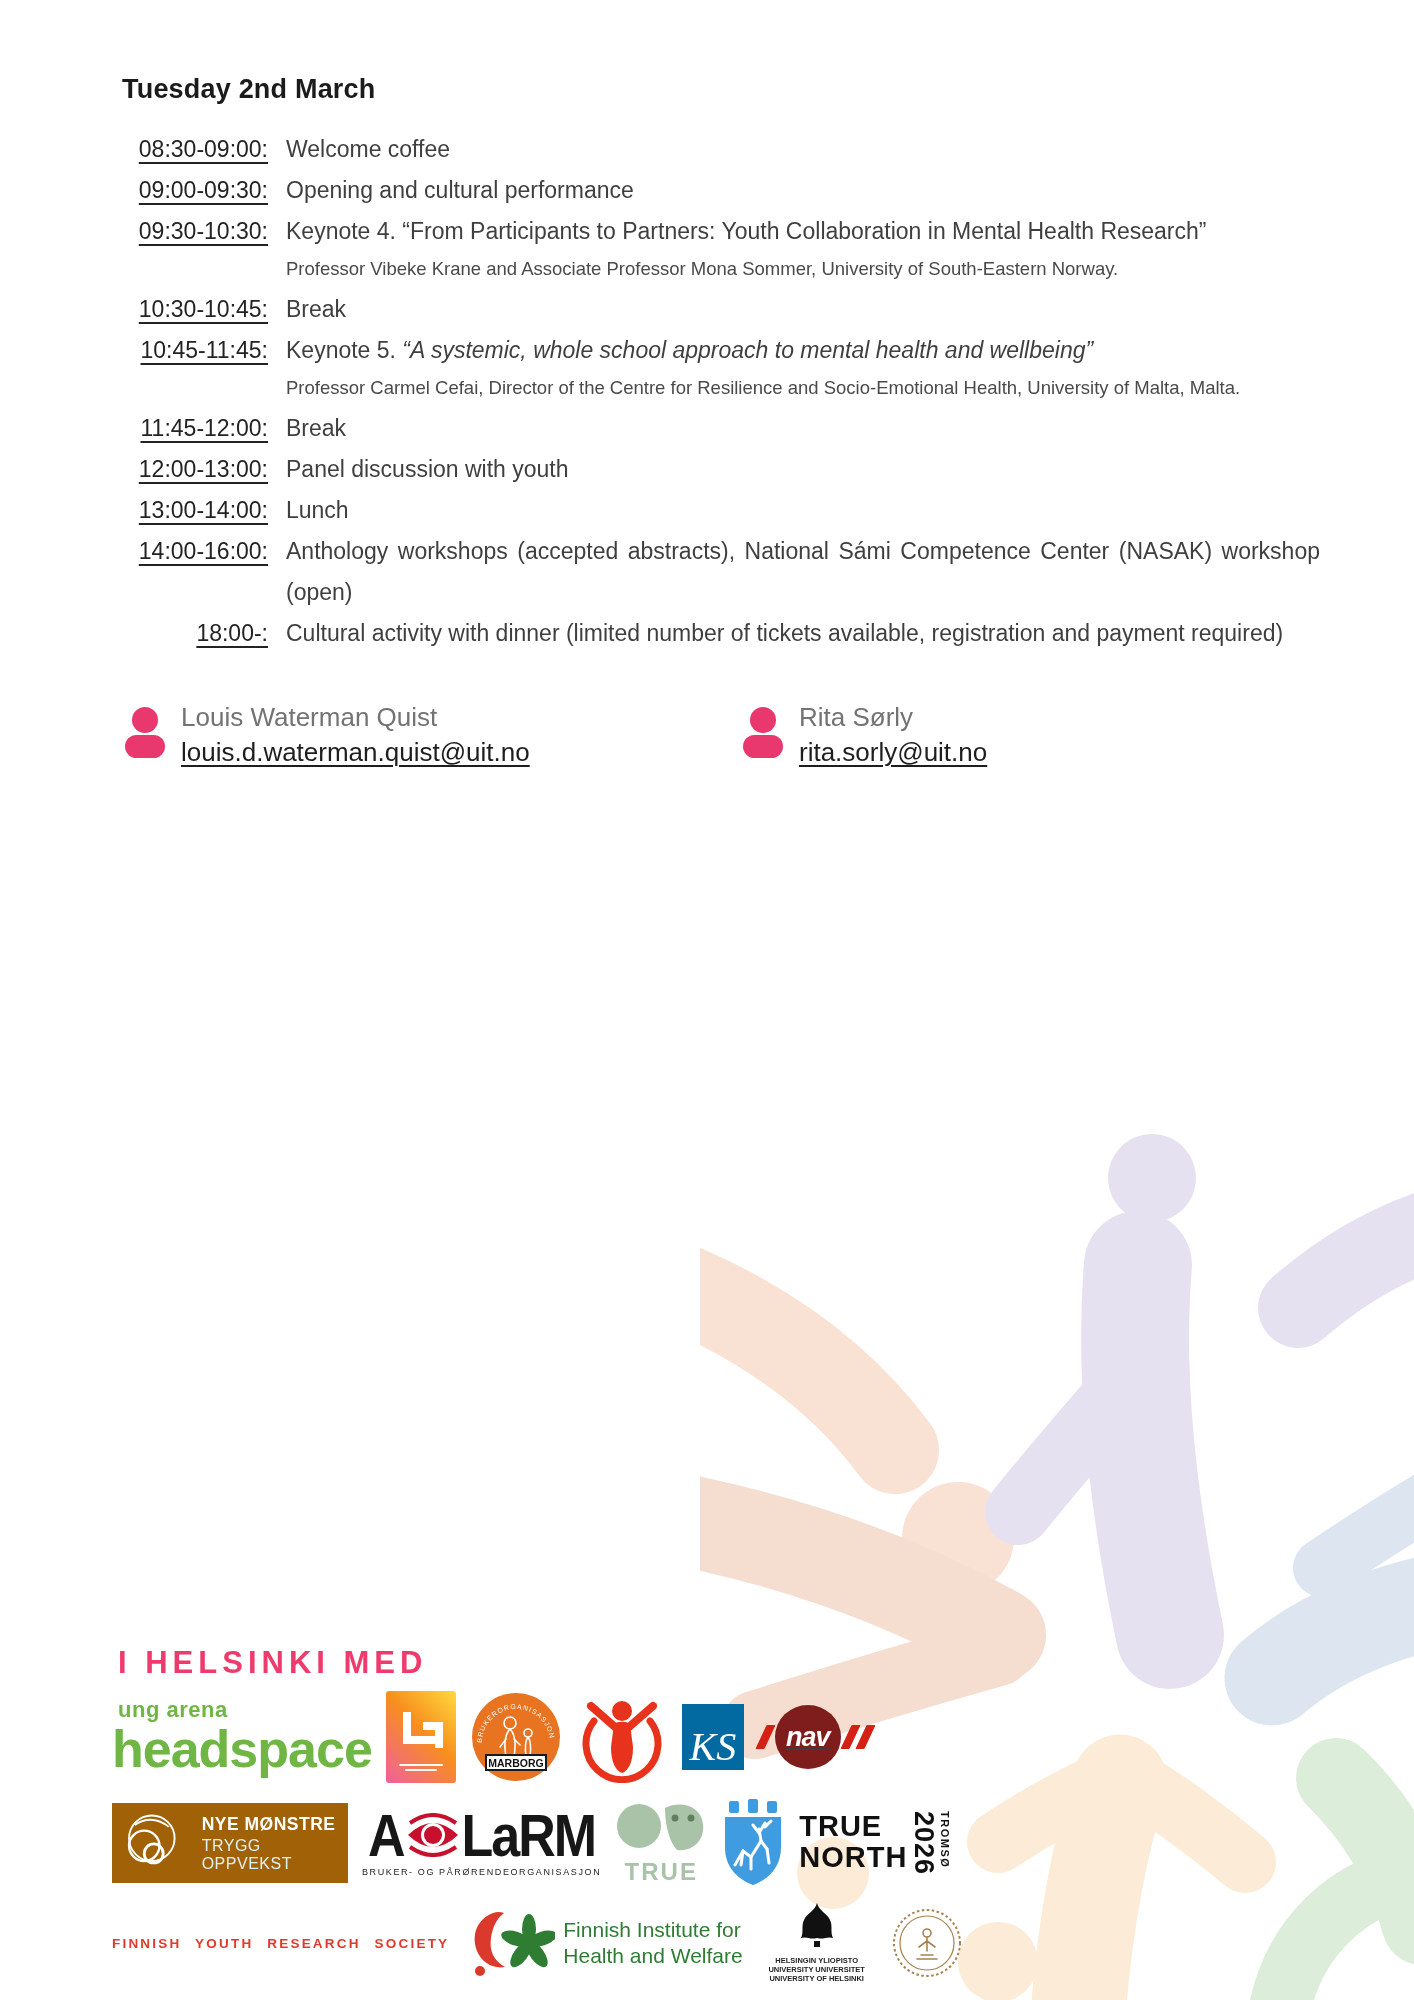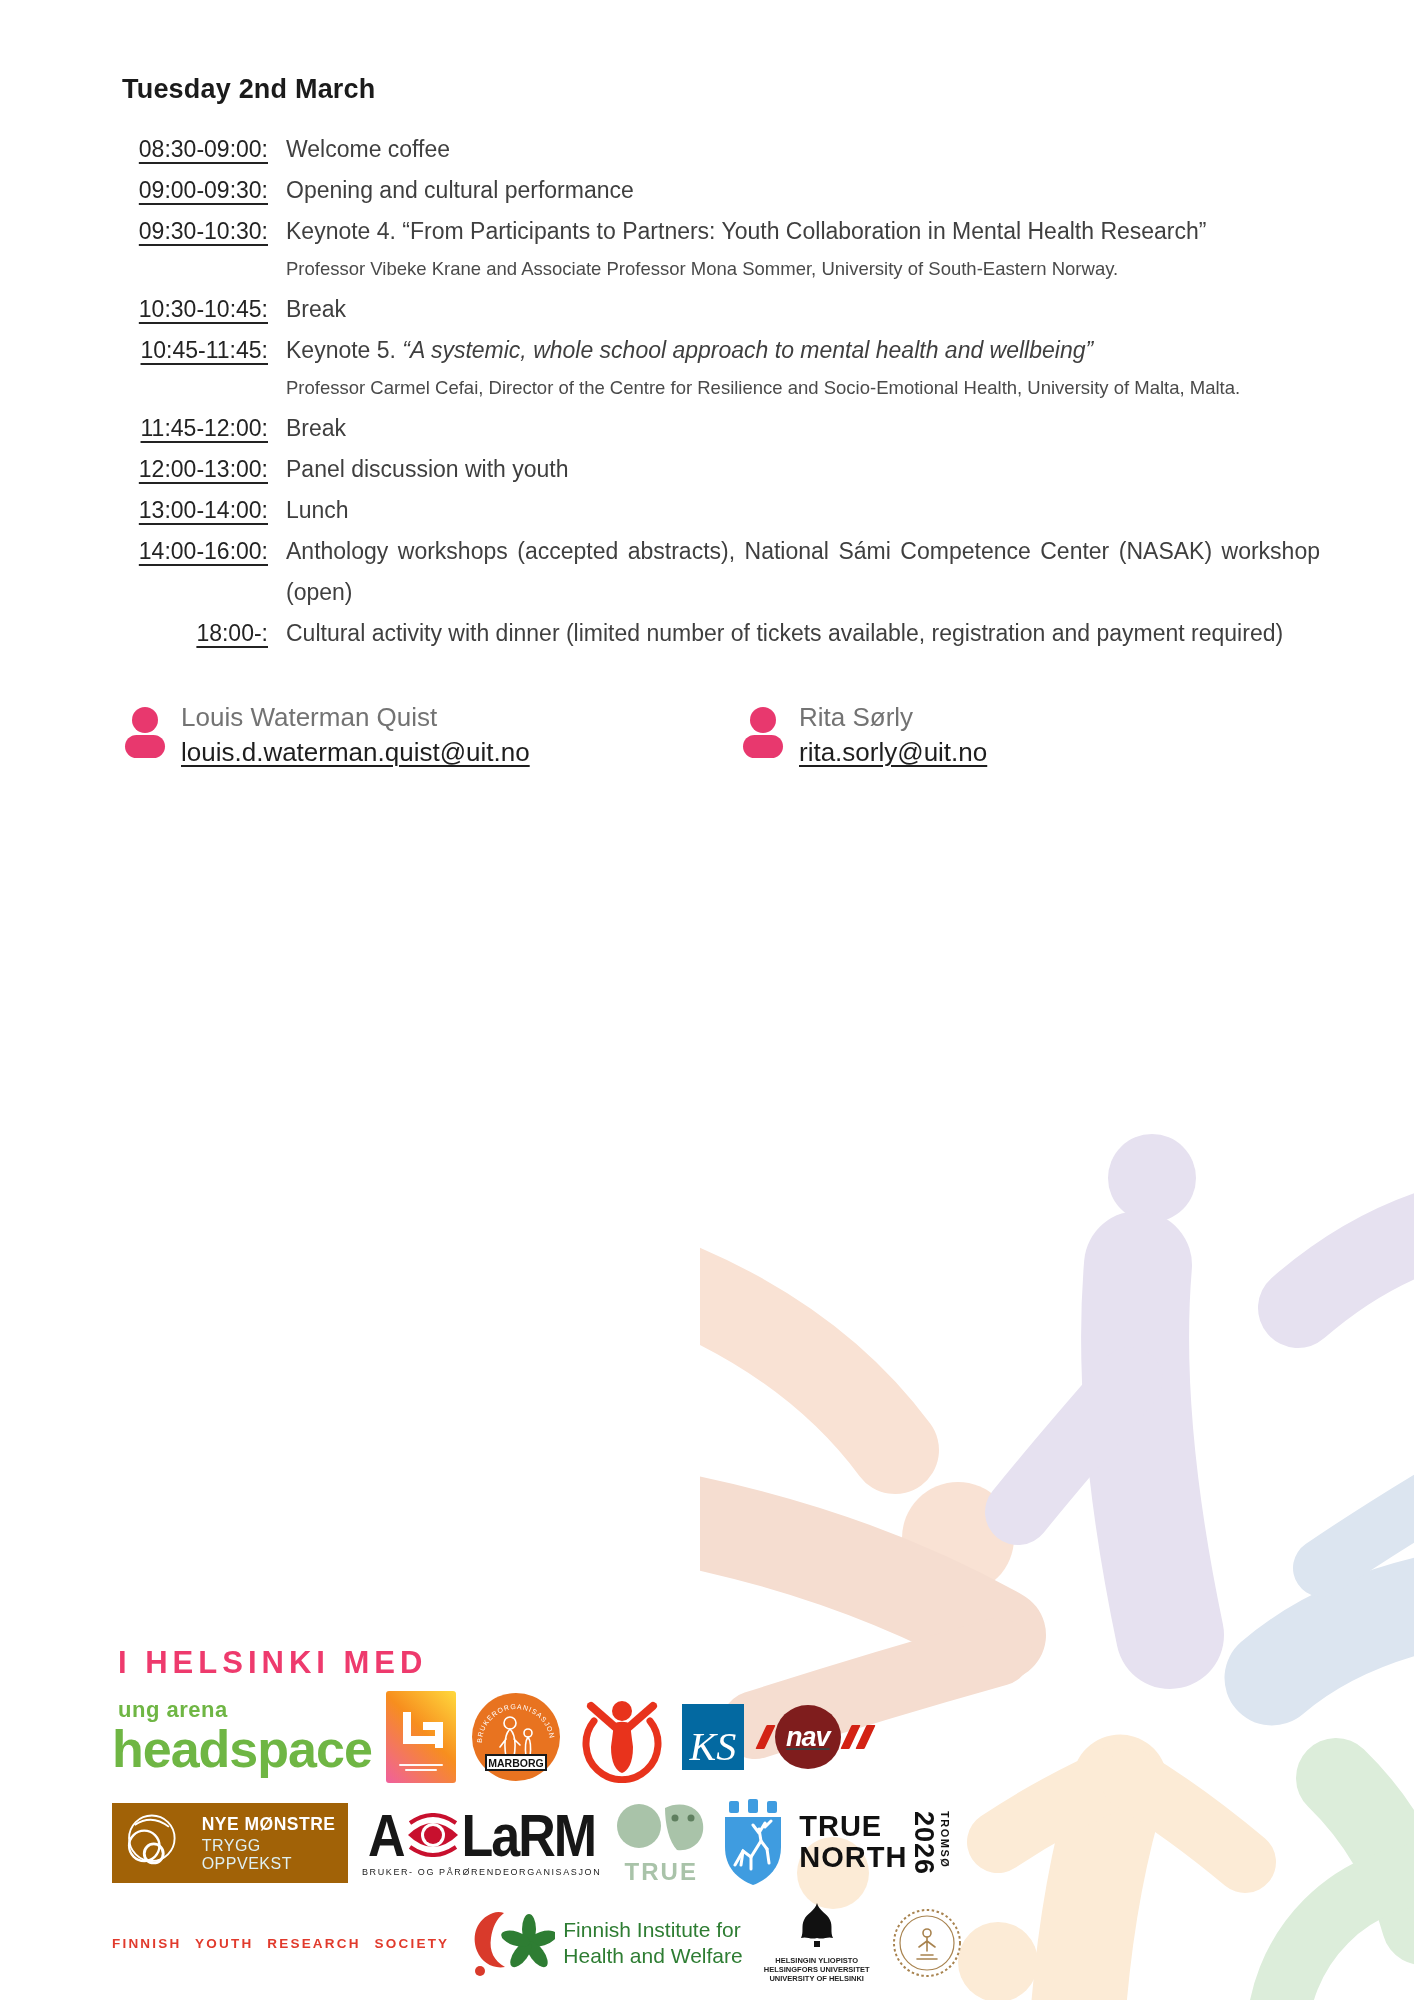--- a/index.html
+++ b/index.html
@@ -347,21 +347,21 @@
         <div>Health and Welfare</div>
       </div>
     </div>
     <div class="lg-hy">
       <svg width="56" height="46" viewBox="0 0 56 46">
         <path d="M28 0 C26 8 18 10 15 17 C12 23 15 29 12 35 C18 33 21 37 28 35 C35 37 38 33 44 35 C41 29 44 23 41 17 C38 10 30 8 28 0 Z" fill="#111"></path>
         <rect x="25" y="38" width="6" height="6" fill="#111"></rect>
       </svg>
       <div class="hy-text">
         <div>HELSINGIN YLIOPISTO</div>
-        <div>HELSINGFORS UNIVERSITET</div>
+        <div>UNIVERSITY UNIVERSITET</div>
         <div>UNIVERSITY OF HELSINKI</div>
       </div>
     </div>
     <svg width="72" height="72" viewBox="0 0 72 72">
       <circle cx="36" cy="36" r="33" fill="none" stroke="#a8834f" stroke-width="2" stroke-dasharray="2.5 2.5"></circle>
       <circle cx="36" cy="36" r="27" fill="none" stroke="#a8834f" stroke-width="1.2"></circle>
       <g stroke="#a8834f" stroke-width="1.6" fill="none" stroke-linecap="round">
         <circle cx="36" cy="26" r="4"></circle>
           <path d="M36 30 L36 44 M36 34 L28 40 M36 34 L44 40 M30 48 H42 M26 52 H46"></path>
       </g>

